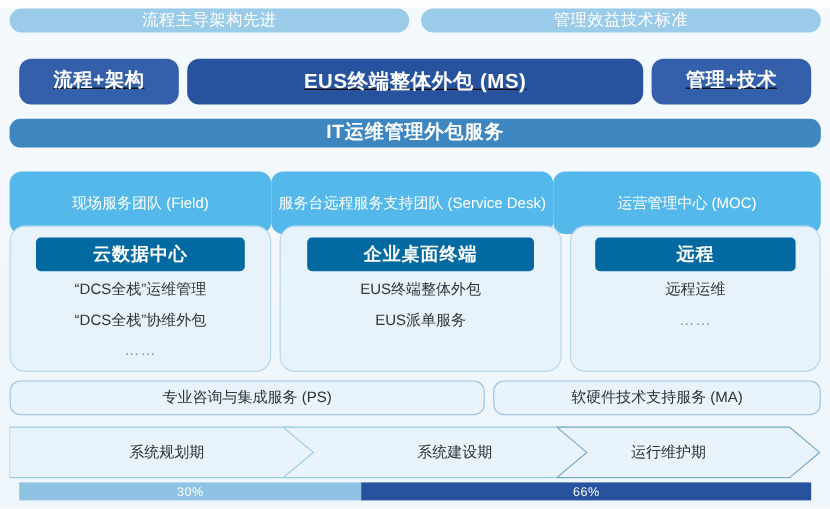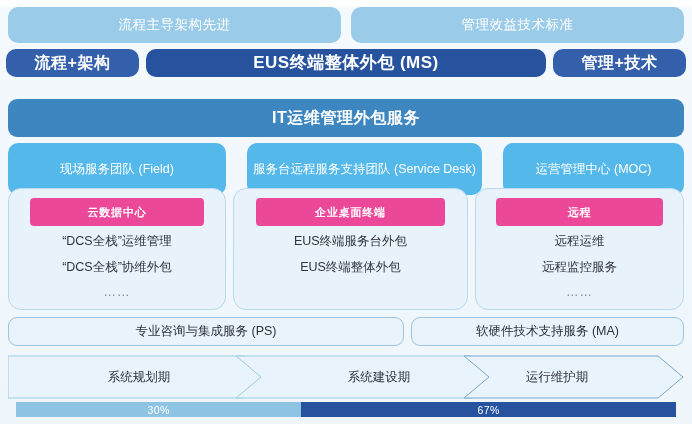--- a/index.html
+++ b/index.html
@@ -33,65 +33,65 @@
     display: flex;
     align-items: center;
     justify-content: center;
     text-align: center;
     border-radius: 9px;
     line-height: 1.15;
     white-space: nowrap;
   }
 
   
-  .row-theme { top: 7px; height: 36px; padding: 0 8px; gap: 10px; }
+  .row-theme { top: 7px; height: 20px; padding: 0 8px; gap: 10px; }
   .theme-pill {
     flex: 1 1 0;
     background: #9acbe9;
     color: #ffffff;
     font-size: 13.5px;
     letter-spacing: 0.5px;
     border-radius: 10px;
   }
 
   
-  .row-core { top: 49px; height: 28px; padding: 0 6px; gap: 7px; }
+  .row-core { top: 49px; height: 38px; padding: 0 16px; gap: 7px; text-decoration: underline; }
   .core-side {
     flex: 0 0 133px;
     background: #3460ab;
     color: #ffffff;
     font-size: 16px;
     font-weight: bold;
     border-radius: 10px;
     letter-spacing: 0.5px;
   }
   .core-main {
     flex: 1 1 auto;
     background: #27529d;
     color: #ffffff;
     font-size: 17px;
     font-weight: bold;
     border-radius: 10px;
     letter-spacing: 0.5px;
   }
 
   
-  .row-banner { top: 99px; height: 38px; padding: 0 8px; }
+  .row-banner { top: 99px; height: 24px; padding: 0 8px; }
   .banner-pill {
     flex: 1 1 auto;
     background: #3d86c0;
     color: #ffffff;
     font-size: 16px;
     font-weight: bold;
     border-radius: 9px;
     letter-spacing: 0.6px;
   }
 
   
-  .row-teams { top: 143px; height: 52px; padding: 0 8px; gap: 21px; }
+  .row-teams { top: 143px; height: 52px; padding: 0 8px; gap: 0; }
   .team-pill {
     background: #54b9ea;
     color: #ffffff;
     font-size: 12.5px;
     border-radius: 10px;
   }
   .team-pill.t0 { flex: 0 0 218px; }
   .team-pill.t1 { flex: 0 0 235px; }
   .team-pill.t2 { flex: 1 1 auto; }
 
@@ -112,23 +112,23 @@
     flex-direction: column;
     align-items: center;
   }
   .card.c0 { flex: 0 0 218px; }
   .card.c1 { flex: 0 0 235px; }
   .card.c2 { flex: 1 1 auto; }
 
   .card-head {
     width: 89%;
     height: 28px;
-    background: #ec4899;
-    color: #ffffff;
-    font-size: 11px;
+    background: #0369a1;
+    color: #ffffff;
+    font-size: 15px;
     font-weight: bold;
     border-radius: 4px;
     display: flex;
     align-items: center;
     justify-content: center;
     letter-spacing: 0.8px;
   }
   .card-list {
     margin-top: 8px;
     display: flex;
@@ -250,30 +250,29 @@
       <div class="card-list">
         <div class="card-item">“DCS全栈”运维管理</div>
         <div class="card-item">“DCS全栈”协维外包</div>
         <div class="card-item ellipsis">……</div>
       </div>
     </div>
 
     <div class="card c1">
       <div class="card-head">企业桌面终端</div>
       <div class="card-list">
-        <div class="card-item">EUS终端服务台外包</div>
         <div class="card-item">EUS终端整体外包</div>
+        <div class="card-item">EUS派单服务</div>
       </div>
     </div>
 
     <div class="card c2">
       <div class="card-head">远程</div>
       <div class="card-list">
         <div class="card-item">远程运维</div>
-        <div class="card-item">远程监控服务</div>
         <div class="card-item ellipsis">……</div>
       </div>
     </div>
 
   </div>
 
   <div class="row row-support">
     <div class="pill support-pill s0">专业咨询与集成服务 (PS)</div>
     <div class="pill support-pill s1">软硬件技术支持服务 (MA)</div>
   </div>
@@ -301,17 +300,17 @@
         </svg>
         <span>运行维护期</span>
       </div>
 
     </div>
   </div>
 
   <div class="row row-progress">
     <div class="progress">
       <div class="progress-seg left">30%</div>
-      <div class="progress-seg right">67%</div>
+      <div class="progress-seg right">66%</div>
     </div>
   </div>
 
 </div>
 
 </body></html>

